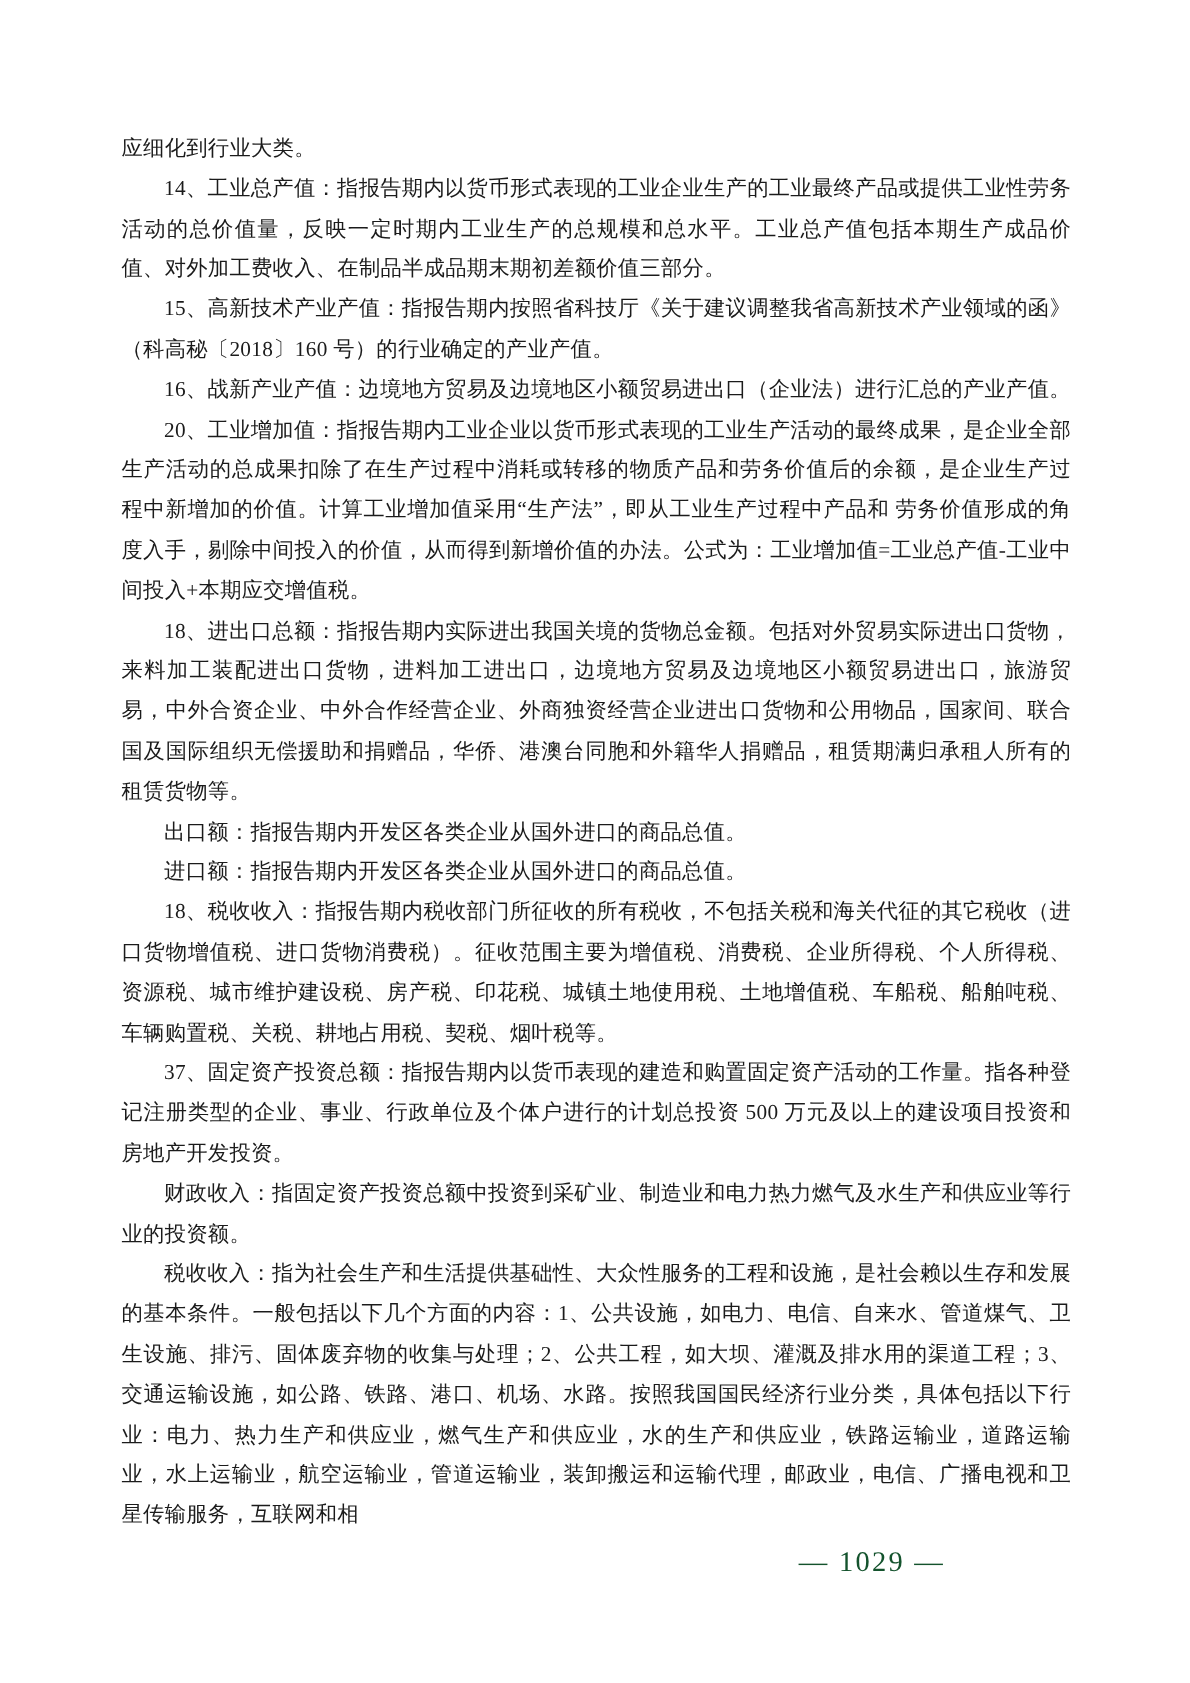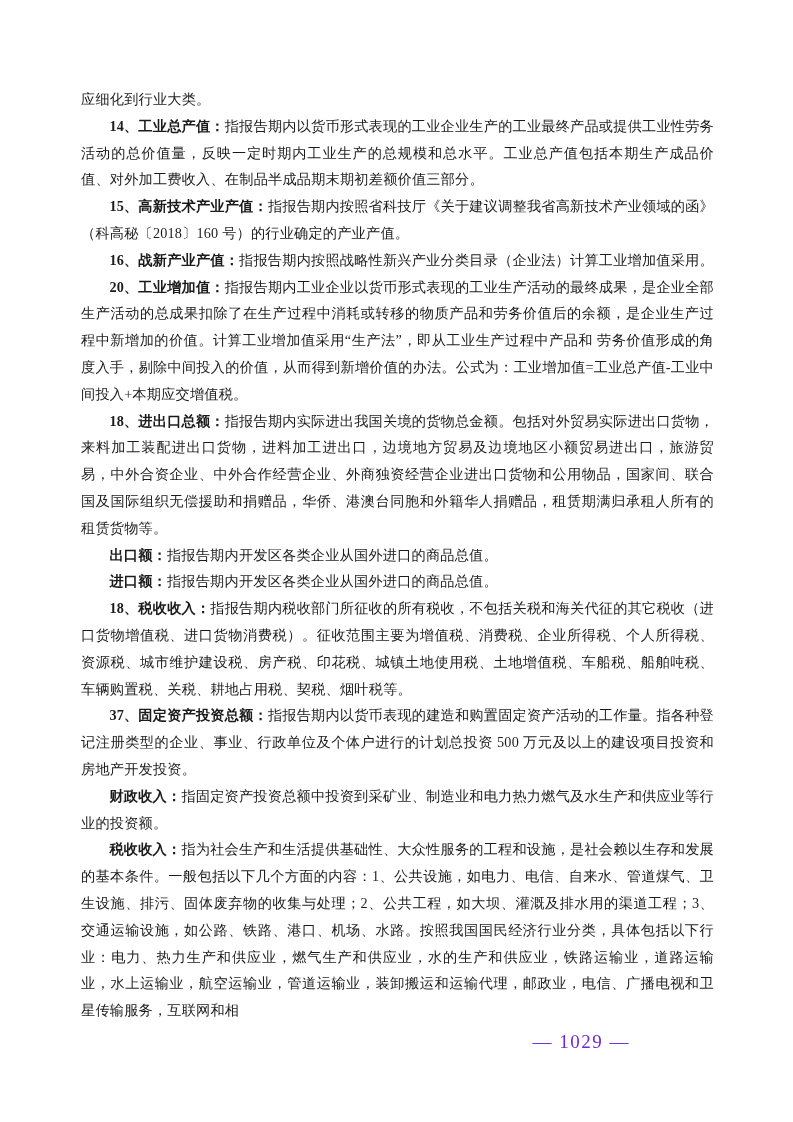--- a/index.html
+++ b/index.html
@@ -23,42 +23,42 @@
     letter-spacing: 0.2px;
   }
   .para {
     margin: 0;
     text-indent: 2em;
   }
   .para.cont {
     text-indent: 0;
   }
   .term {
-    font-weight: 700;
+    font-weight: 400;
   }
   .pagenum {
     position: absolute;
     top: 1031px;
     right: 96px;
     font-size: 19px;
     letter-spacing: 1.5px;
-    color: #6d28d9;
+    color: #14532d;
     font-family: "Liberation Serif", "DejaVu Serif", serif;
     white-space: nowrap;
   }
 </style>
 </head>
 <body>
 
 <div class="page">
   <div class="content">
     <p class="para cont"><span class="term"></span><span>应细化到行业大类。</span></p>
     <p class="para"><span class="term">14、工业总产值：</span><span>指报告期内以货币形式表现的工业企业生产的工业最终产品或提供工业性劳务活动的总价值量，反映一定时期内工业生产的总规模和总水平。工业总产值包括本期生产成品价值、对外加工费收入、在制品半成品期末期初差额价值三部分。</span></p>
     <p class="para"><span class="term">15、高新技术产业产值：</span><span>指报告期内按照省科技厅《关于建议调整我省高新技术产业领域的函》（科高秘〔2018〕160 号）的行业确定的产业产值。</span></p>
-    <p class="para"><span class="term">16、战新产业产值：</span><span>指报告期内按照战略性新兴产业分类目录（企业法）计算工业增加值采用。</span></p>
+    <p class="para"><span class="term">16、战新产业产值：</span><span>边境地方贸易及边境地区小额贸易进出口（企业法）进行汇总的产业产值。</span></p>
     <p class="para"><span class="term">20、工业增加值：</span><span>指报告期内工业企业以货币形式表现的工业生产活动的最终成果，是企业全部生产活动的总成果扣除了在生产过程中消耗或转移的物质产品和劳务价值后的余额，是企业生产过程中新增加的价值。计算工业增加值采用“生产法”，即从工业生产过程中产品和 劳务价值形成的角度入手，剔除中间投入的价值，从而得到新增价值的办法。公式为：工业增加值=工业总产值-工业中间投入+本期应交增值税。</span></p>
     <p class="para"><span class="term">18、进出口总额：</span><span>指报告期内实际进出我国关境的货物总金额。包括对外贸易实际进出口货物，来料加工装配进出口货物，进料加工进出口，边境地方贸易及边境地区小额贸易进出口，旅游贸易，中外合资企业、中外合作经营企业、外商独资经营企业进出口货物和公用物品，国家间、联合国及国际组织无偿援助和捐赠品，华侨、港澳台同胞和外籍华人捐赠品，租赁期满归承租人所有的租赁货物等。</span></p>
     <p class="para"><span class="term">出口额：</span><span>指报告期内开发区各类企业从国外进口的商品总值。</span></p>
     <p class="para"><span class="term">进口额：</span><span>指报告期内开发区各类企业从国外进口的商品总值。</span></p>
     <p class="para"><span class="term">18、税收收入：</span><span>指报告期内税收部门所征收的所有税收，不包括关税和海关代征的其它税收（进口货物增值税、进口货物消费税）。征收范围主要为增值税、消费税、企业所得税、个人所得税、资源税、城市维护建设税、房产税、印花税、城镇土地使用税、土地增值税、车船税、船舶吨税、车辆购置税、关税、耕地占用税、契税、烟叶税等。</span></p>
     <p class="para"><span class="term">37、固定资产投资总额：</span><span>指报告期内以货币表现的建造和购置固定资产活动的工作量。指各种登记注册类型的企业、事业、行政单位及个体户进行的计划总投资 500 万元及以上的建设项目投资和房地产开发投资。</span></p>
     <p class="para"><span class="term">财政收入：</span><span>指固定资产投资总额中投资到采矿业、制造业和电力热力燃气及水生产和供应业等行业的投资额。</span></p>
     <p class="para"><span class="term">税收收入：</span><span>指为社会生产和生活提供基础性、大众性服务的工程和设施，是社会赖以生存和发展的基本条件。一般包括以下几个方面的内容：1、公共设施，如电力、电信、自来水、管道煤气、卫生设施、排污、固体废弃物的收集与处理；2、公共工程，如大坝、灌溉及排水用的渠道工程；3、交通运输设施，如公路、铁路、港口、机场、水路。按照我国国民经济行业分类，具体包括以下行业：电力、热力生产和供应业，燃气生产和供应业，水的生产和供应业，铁路运输业，道路运输业，水上运输业，航空运输业，管道运输业，装卸搬运和运输代理，邮政业，电信、广播电视和卫星传输服务，互联网和相</span></p>
   </div>
   <div class="pagenum">— 1029 —</div>

